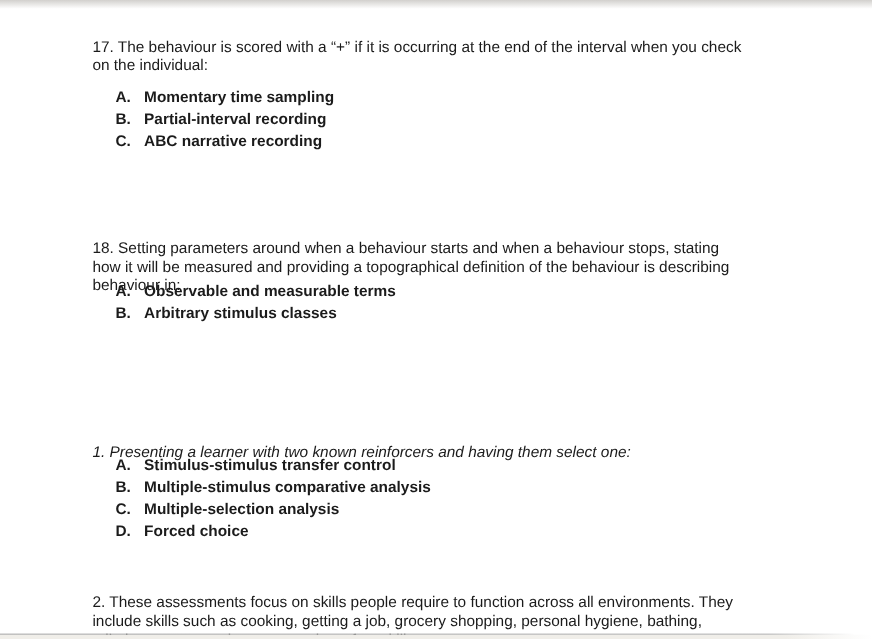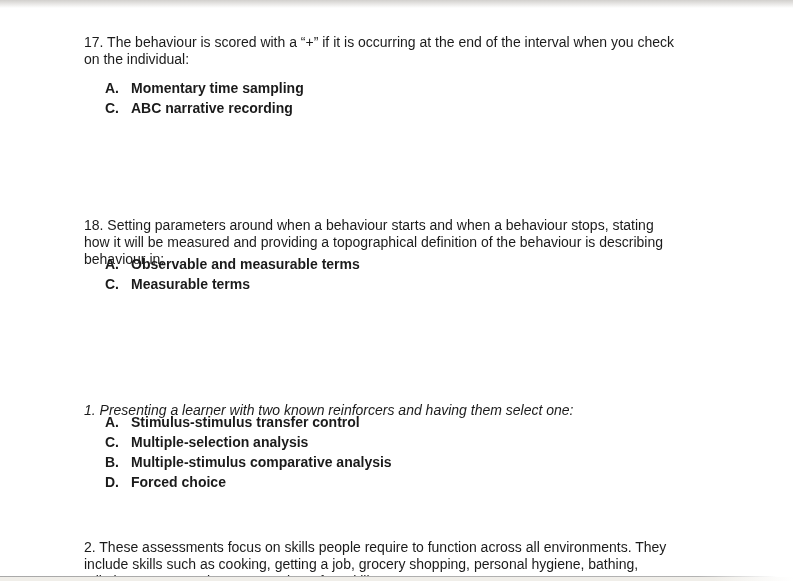--- a/index.html
+++ b/index.html
@@ -75,49 +75,52 @@
 <div class="viewport">
 
   <p class="para" id="q17">17. The behaviour is scored with a “+” if it is occurring at the end of the interval when you check
 on the individual:</p>
 
   <div class="opts" id="q17-opts">
     <div class="opt">
       <span class="letter">A.</span><span>Momentary time sampling</span>
     </div>
     <div class="opt">
+      <span class="letter">B.</span><span>Partial-interval recording</span>
+    </div>
+    <div class="opt">
       <span class="letter">C.</span><span>ABC narrative recording</span>
     </div>
   </div>
 
   <p class="para" id="q18">18. Setting parameters around when a behaviour starts and when a behaviour stops, stating
 how it will be measured and providing a topographical definition of the behaviour is describing
 behaviour in:</p>
 
   <div class="opts" id="q18-opts">
     <div class="opt">
       <span class="letter">A.</span><span>Observable and measurable terms</span>
     </div>
     <div class="opt">
-      <span class="letter">C.</span><span>Measurable terms</span>
+      <span class="letter">B.</span><span>Arbitrary stimulus classes</span>
     </div>
   </div>
 
 
   <p class="para" id="q1">1. Presenting a learner with two known reinforcers and having them select one:</p>
 
   <div class="opts" id="q1-opts">
     <div class="opt">
       <span class="letter">A.</span><span>Stimulus-stimulus transfer control</span>
     </div>
     <div class="opt">
-      <span class="letter">C.</span><span>Multiple-selection analysis</span>
+      <span class="letter">B.</span><span>Multiple-stimulus comparative analysis</span>
     </div>
     <div class="opt">
-      <span class="letter">B.</span><span>Multiple-stimulus comparative analysis</span>
+      <span class="letter">C.</span><span>Multiple-selection analysis</span>
     </div>
     <div class="opt">
       <span class="letter">D.</span><span>Forced choice</span>
     </div>
   </div>
 
   <p class="para" id="q2">2. These assessments focus on skills people require to function across all environments. They
 include skills such as cooking, getting a job, grocery shopping, personal hygiene, bathing,
 toileting, transportation, community safety skills:</p>
 

